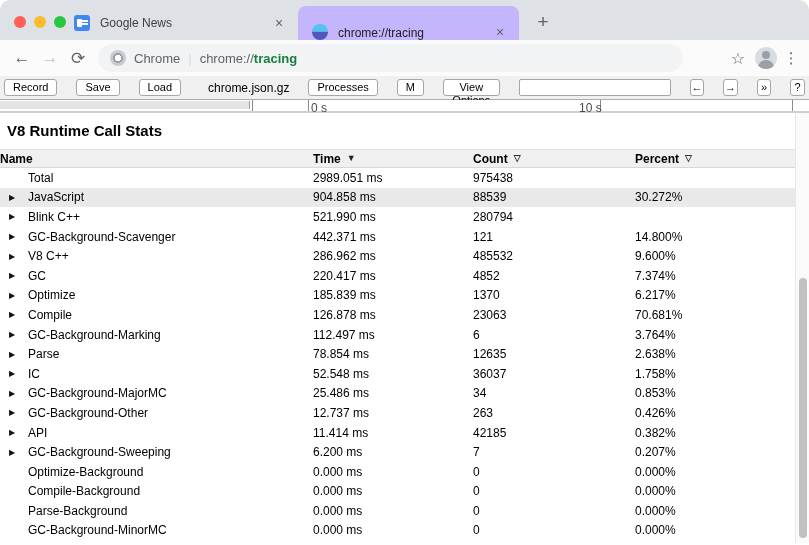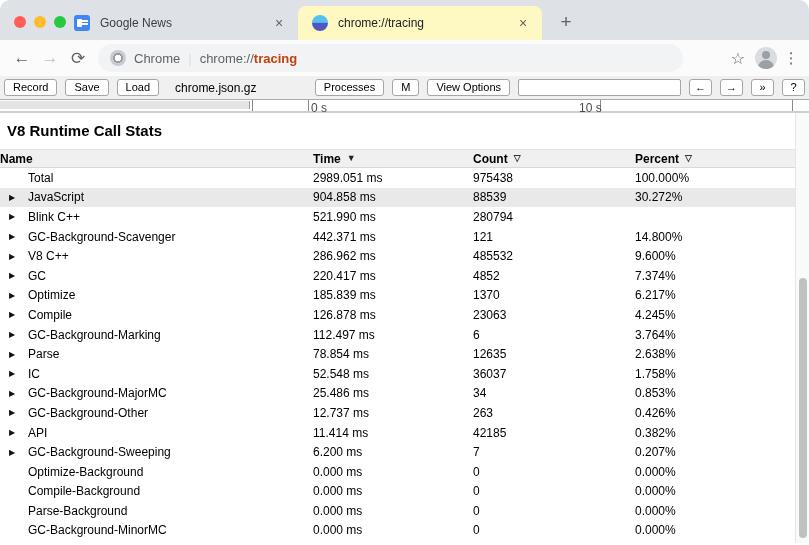--- a/index.html
+++ b/index.html
@@ -7,21 +7,21 @@
     font-family: "Liberation Sans", sans-serif; }
   #window { width:809px; height:545px; border-radius:10px 10px 0 0; overflow:hidden;
     position:relative; background:#fff; }
 
   
   .tabstrip { height:40px; background:#DEE1E6; position:relative; display:flex; align-items:flex-end; }
   .traffic { position:absolute; top:16px; left:14px; display:flex; gap:8px; }
   .light { width:12px; height:12px; border-radius:50%; }
   .tab { display:flex; align-items:center; height:34px; padding:0 10px 0 14px; font-size:12px; color:#3C4043; }
   .tab.inactive { width:238px; margin-left:60px; }
-  .tab.active { width:244px; background:#fef9c3; border-radius:8px 8px 0 0; height:34px; color:#202124; }
+  .tab.active { width:221px; background:#c4b5fd; border-radius:8px 8px 0 0; height:34px; color:#202124;align-items:flex-end; }
   .tab .title { flex:1; white-space:nowrap; overflow:hidden; margin-left:10px; }
   .tab .close { color:#5F6368; font-size:14px; width:18px; text-align:center; cursor:default; }
   .favicon { width:16px; height:16px; flex:0 0 16px; }
   .fav-gnews { background:#4285F4; border-radius:3px; position:relative; }
   .fav-gnews::before { content:""; position:absolute; left:3px; top:4px; width:5px; height:8px; background:#fff; border-radius:1px; }
   .fav-gnews::after { content:""; position:absolute; right:2px; top:5px; width:6px; height:2px; background:#fff;
      box-shadow:0 3px 0 #fff; }
   .fav-tracing { border-radius:50%; background:linear-gradient(to bottom,#56C0F0 0 46%,#4FB3E8 46% 52%,#5156BE 52% 100%); }
   .newtab { width:28px; height:28px; margin:0 0 4px 10px; display:flex; align-items:center; justify-content:center;
     font-size:19px; color:#5F6368; border-radius:50%; }
@@ -29,31 +29,31 @@
   
   .addrbar { height:36px; background:#FBFBFC; display:flex; align-items:center; padding:0 8px; }
   .navico { width:28px; height:28px; display:flex; align-items:center; justify-content:center;
     font-size:17px; color:#5F6368; }
   .navico.disabled { color:#BDC1C6; }
   .omnibox { flex:1; height:28px; background:#F1F3F4; border-radius:14px; margin:0 12px 0 6px;
     display:flex; align-items:center; padding:0 12px; font-size:13px; color:#5F6368; max-width:585px; }
   .chromelogo { width:16px; height:16px; border-radius:50%; margin-right:8px;
     background: radial-gradient(circle at 50% 50%, #fff 0 3px, #9AA0A6 3px 5px, #C8CCD0 5px 8px); }
   .omni-sep { margin:0 8px; color:#DADCE0; }
-  .omni-host { color:#c2410c; font-weight:bold; }
+  .omni-host { color:#15803d; font-weight:bold; }
   .addr-right { display:flex; align-items:center; gap:4px; margin-left:auto; }
   .star { font-size:16px; color:#5F6368; width:26px; text-align:center; }
   .avatar { width:22px; height:22px; border-radius:50%; background:#DADCE0; position:relative; overflow:hidden; }
   .avatar::before { content:""; position:absolute; left:7px; top:4px; width:8px; height:8px; border-radius:50%; background:#9AA0A6; }
   .avatar::after { content:""; position:absolute; left:3px; top:13px; width:16px; height:10px; border-radius:8px 8px 0 0; background:#9AA0A6; }
   .kebab { font-size:15px; color:#5F6368; width:20px; text-align:center; letter-spacing:0; }
 
   
   .ttoolbar { height:24px; background:#F0F0F0; border-bottom:1px solid #ACACAC;
-    display:flex; align-items:center; padding:0 4px; gap:8px; }
+    display:flex; align-items:center; padding:0 4px; gap:19px; }
   .tbtn { background:#FFF; border:1px solid #A6A6A6; border-radius:3px; font-size:11px;
     color:#000; padding:1px 8px; height:17px; line-height:13px; font-family:"Liberation Sans",sans-serif; }
   .filelabel { font-size:12px; color:#000; margin-left:8px; flex:1; }
   .tsearch { width:163px; height:17px; border:1px solid #A6A6A6; border-radius:2px; background:#fff;
     font-size:11px; padding:0 4px; }
   .sqbtn { width:23px; padding:1px 0; text-align:center; }
 
   
   .ruler { height:13px; background:#fff; position:relative; border-bottom:2px solid #CFCFCF; }
   .ruler .trackbar { position:absolute; left:0; top:1px; height:8px; width:250px; background:#E4E4E4; border-right:1px solid #9E9E9E; }
@@ -172,21 +172,20 @@
     </div>
 
     <div>
         <div class="trow">
           <div class="c-name">
             <span class="arrowbox"></span>
             <span>Total</span>
           </div>
           <div class="c-time">2989.051 ms</div>
           <div class="c-count">975438</div>
-          <div class="c-pct">100.000%</div>
         </div>
         <div class="trow highlighted">
           <div class="c-name">
             <span class="arrowbox">▶</span>
             <span>JavaScript</span>
           </div>
           <div class="c-time">904.858 ms</div>
           <div class="c-count">88539</div>
           <div class="c-pct">30.272%</div>
         </div>
@@ -234,21 +233,21 @@
           <div class="c-count">1370</div>
           <div class="c-pct">6.217%</div>
         </div>
         <div class="trow">
           <div class="c-name">
             <span class="arrowbox">▶</span>
             <span>Compile</span>
           </div>
           <div class="c-time">126.878 ms</div>
           <div class="c-count">23063</div>
-          <div class="c-pct">4.245%</div>
+          <div class="c-pct">70.681%</div>
         </div>
         <div class="trow">
           <div class="c-name">
             <span class="arrowbox">▶</span>
             <span>GC-Background-Marking</span>
           </div>
           <div class="c-time">112.497 ms</div>
           <div class="c-count">6</div>
           <div class="c-pct">3.764%</div>
         </div>

